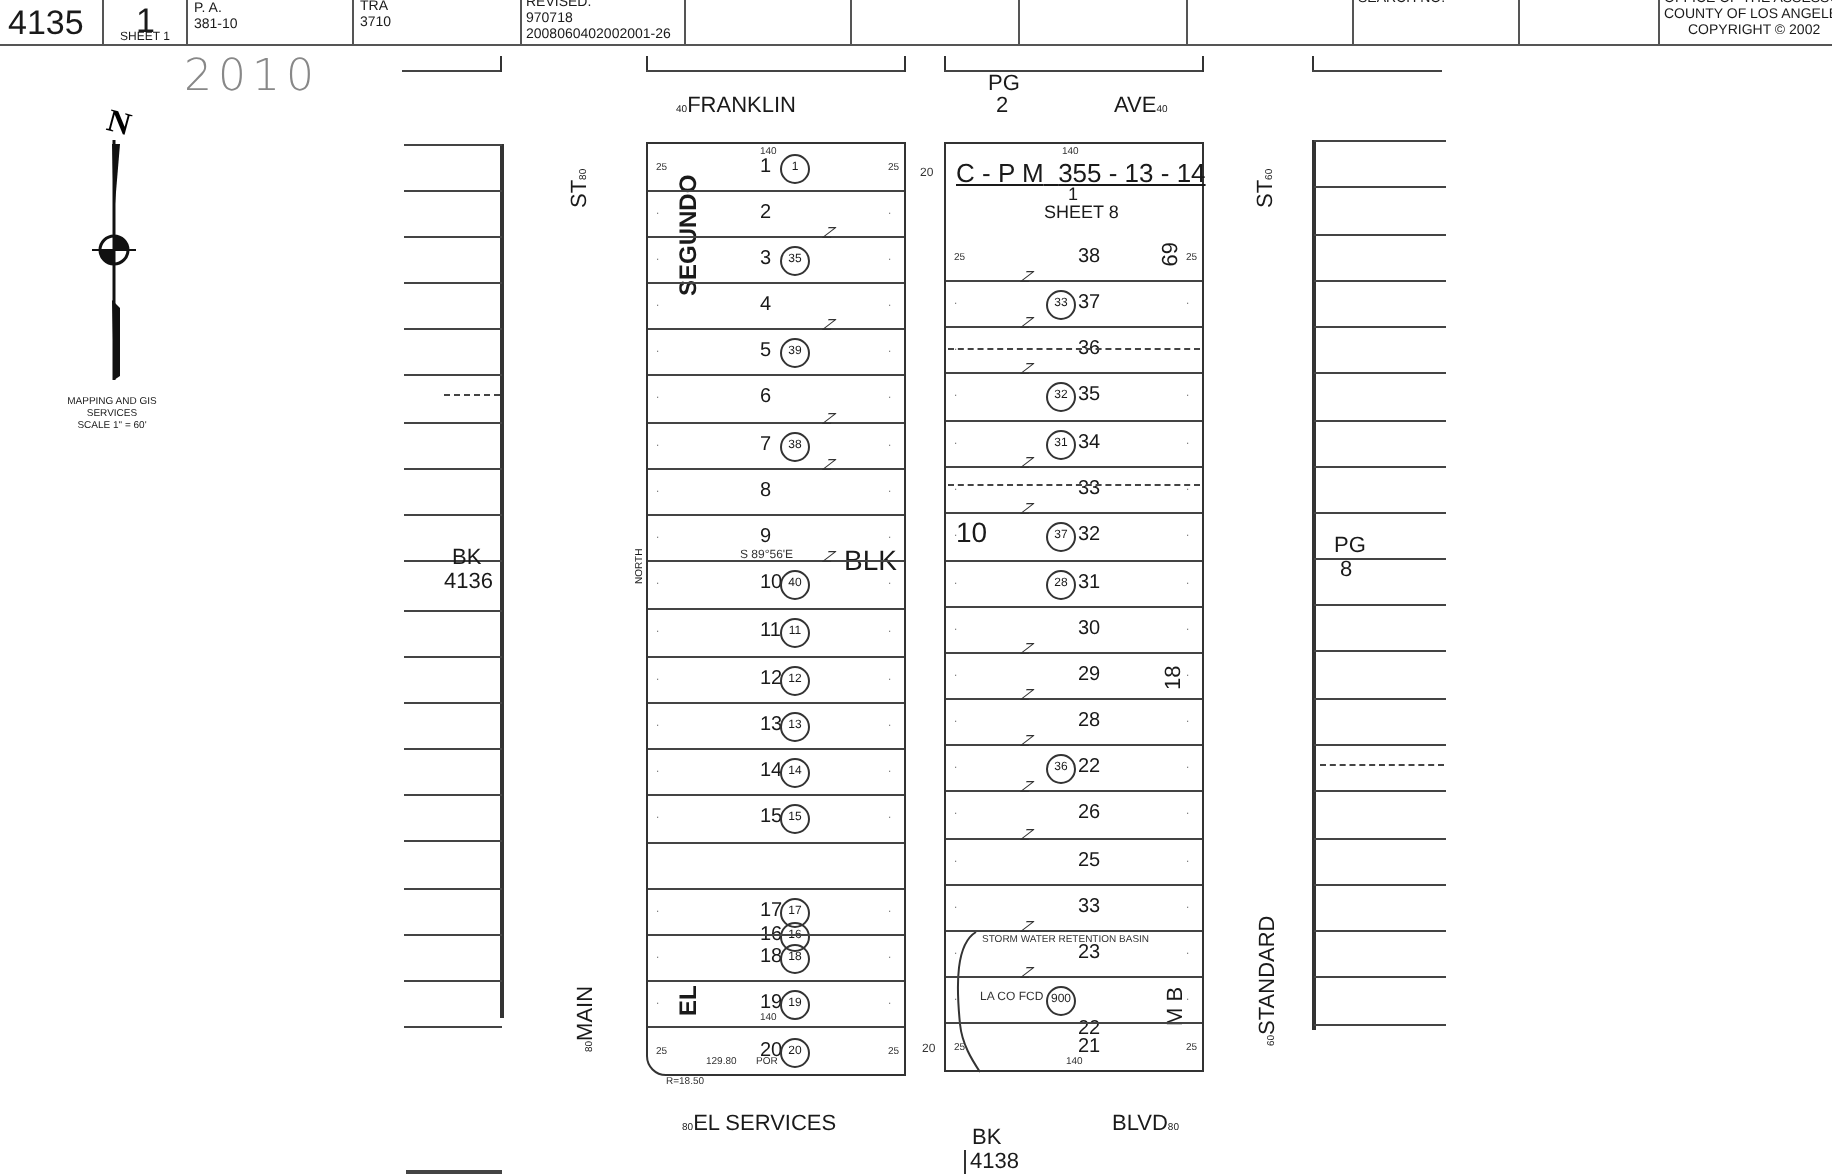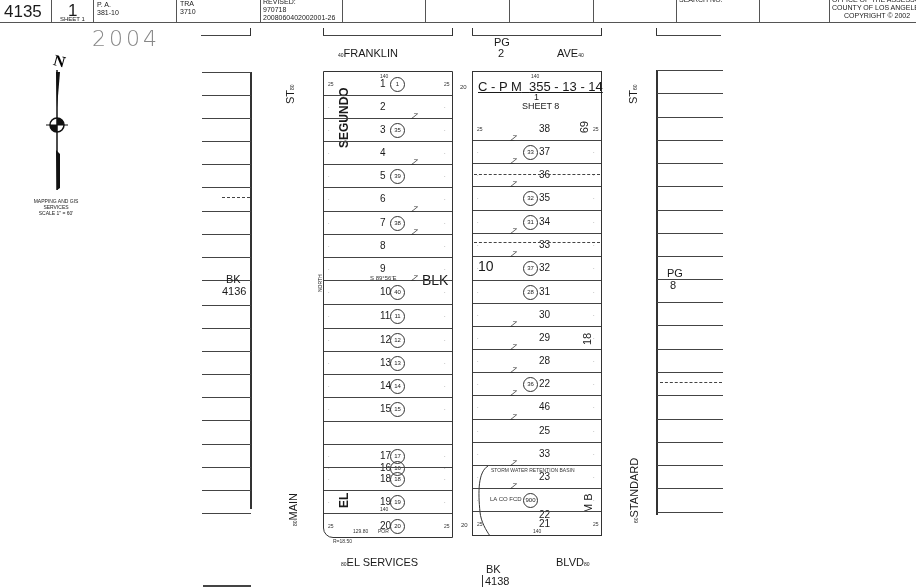--- a/index.html
+++ b/index.html
@@ -54,21 +54,21 @@
     <span class="hsmall" style="left:2px;top:-4px;">SEARCH NO.</span>
   </div>
   <div class="hcell" style="left:760px;width:70px;"></div>
   <div class="hcell" style="left:830px;width:86px;border-right:none;">
     <span class="hsmall" style="left:2px;top:-4px;white-space:nowrap;">OFFICE OF THE ASSESSOR</span>
     <span class="hsmall" style="left:2px;top:4px;white-space:nowrap;">COUNTY OF LOS ANGELES</span>
     <span class="hsmall" style="left:14px;top:12px;white-space:nowrap;">COPYRIGHT © 2002</span>
   </div>
 </div>
 
-<div class="year">2004</div>
+<div class="year">2010</div>
 
 <svg class="abs" style="left:38px;top:50px;" width="40" height="150">
   <text x="16" y="16" font-size="16" font-weight="bold" font-family="Liberation Serif, serif" transform="rotate(15 20 10)">N</text>
   <polygon points="18,22 22,22 19,58" fill="#111"></polygon>
   <line x1="19" y1="20" x2="19" y2="140" stroke="#111" stroke-width="1.5"></line>
   <circle cx="19" cy="75" r="7" fill="none" stroke="#111" stroke-width="1.5"></circle>
   <path d="M19 68 A7 7 0 0 1 26 75 L19 75 Z" fill="#111"></path>
   <path d="M19 82 A7 7 0 0 1 12 75 L19 75 Z" fill="#111"></path>
   <line x1="8" y1="75" x2="30" y2="75" stroke="#111" stroke-width="1"></line>
   <polygon points="18,100 22,104 22,138 19,140" fill="#111"></polygon>
@@ -430,21 +430,21 @@
     <div class="hline" style="left: 473px; top: 372px; width: 128px;"></div>
     <div class="abs" style="left: 473px; top: 372px; width: 128px; height: 23px;">
       <span class="lotnum" style="left: 66px; top: 5.5px;">22</span>
       <span class="circ" style="left: 50px; top: 4.5px;">36</span>
       <span class="zz" style="left: 38px; top: -6px;">Z</span>
       <span class="tiny" style="left: 4px; top: 8.5px;">·</span>
       <span class="tiny" style="left: 120px; top: 8.5px;">·</span>
     </div>
     <div class="hline" style="left: 473px; top: 395px; width: 128px;"></div>
     <div class="abs" style="left: 473px; top: 395px; width: 128px; height: 24px;">
-      <span class="lotnum" style="left: 66px; top: 6px;">46</span>
+      <span class="lotnum" style="left: 66px; top: 6px;">26</span>
       <span class="zz" style="left: 38px; top: -6px;">Z</span>
       <span class="tiny" style="left: 4px; top: 9px;">·</span>
       <span class="tiny" style="left: 120px; top: 9px;">·</span>
     </div>
     <div class="hline" style="left: 473px; top: 419px; width: 128px;"></div>
     <div class="abs" style="left: 473px; top: 419px; width: 128px; height: 23px;">
       <span class="lotnum" style="left: 66px; top: 5.5px;">25</span>
       <span class="zz" style="left: 38px; top: -6px;">Z</span>
       <span class="tiny" style="left: 4px; top: 8.5px;">·</span>
       <span class="tiny" style="left: 120px; top: 8.5px;">·</span>

